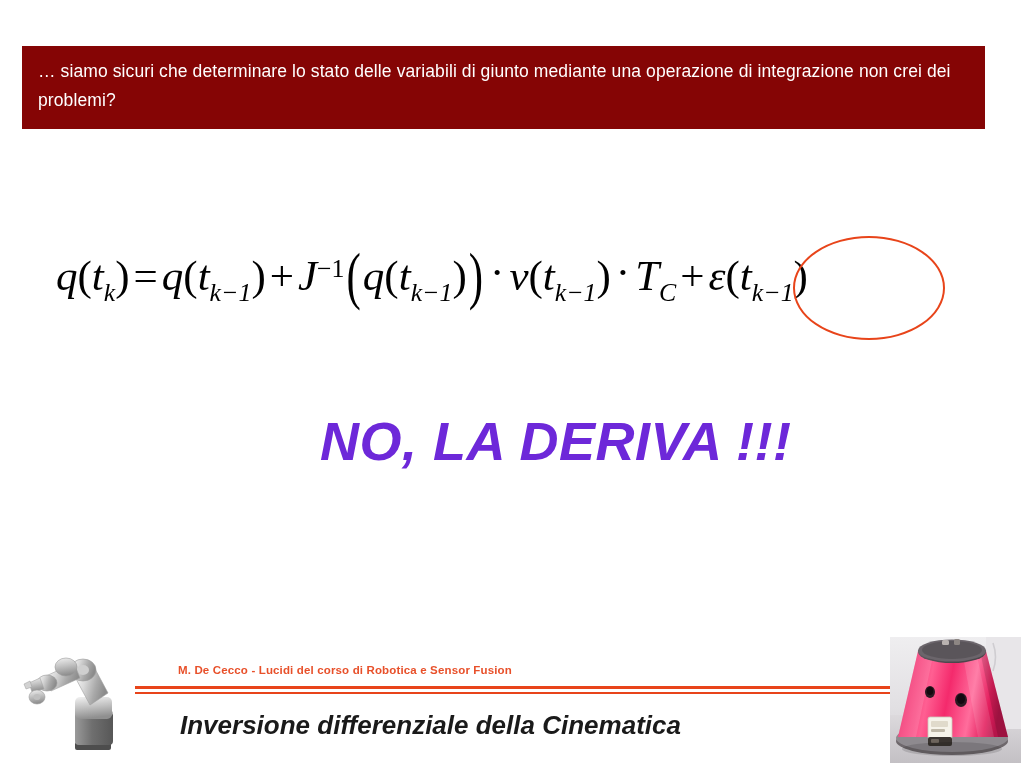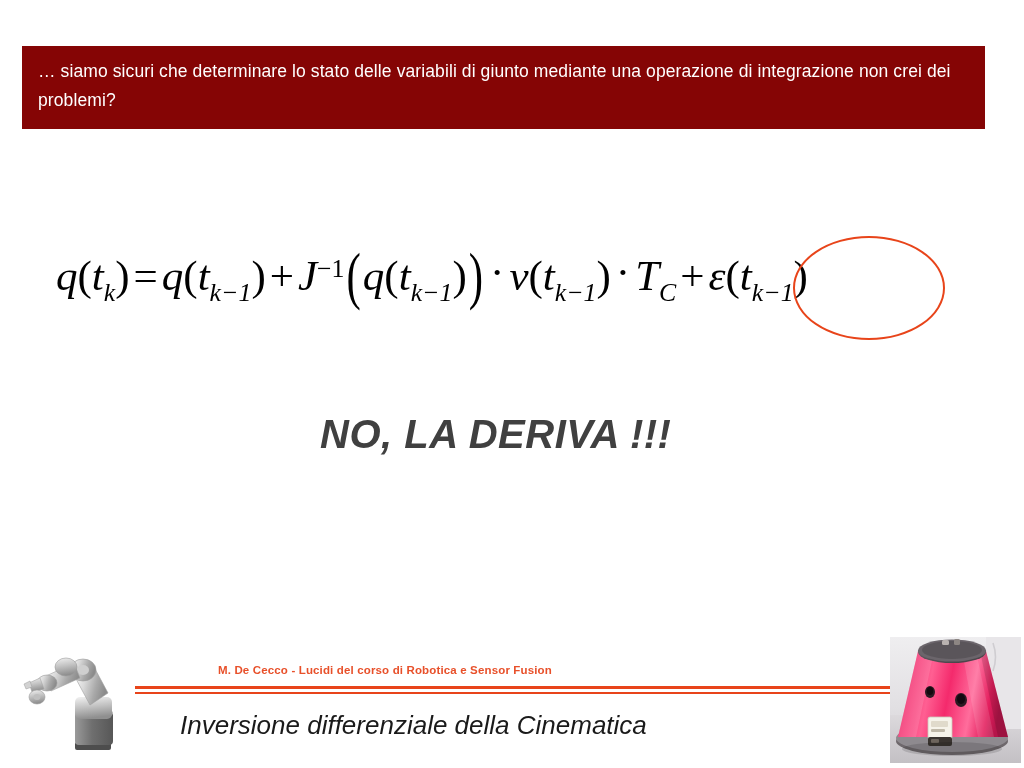--- a/index.html
+++ b/index.html
@@ -96,41 +96,40 @@
     box-sizing: border-box;
     pointer-events: none;
   }
 
   
   #deriva-callout {
     position: absolute;
     left: 320px;
     top: 412px;
     font-family: "Liberation Sans", sans-serif;
-    font-size: 40px;
+    font-size: 54px;
     font-weight: bold;
     font-style: italic;
-    color: #404040;
+    color: #6d28d9;
     letter-spacing: 0.5px;
     white-space: nowrap;
     line-height: 1.1;
   }
 
   
   #footer-credit {
     position: absolute;
     left: 178px;
     top: 664px;
     font-family: "Liberation Sans", sans-serif;
     font-size: 11.5px;
     font-weight: bold;
     color: #E8502A;
     white-space: nowrap;
     letter-spacing: 0.15px;
-    margin-left: 40px;
   }
   #footer-rule {
     position: absolute;
     left: 135px;
     top: 686px;
     width: 755px;
     height: 9px;
   }
   #footer-rule .bar {
     position: absolute;
@@ -142,21 +141,21 @@
   #footer-rule .bar.top { top: 0; }
   #footer-rule .bar.bottom { top: 6px; height: 2px; }
 
   #footer-title {
     position: absolute;
     left: 180px;
     top: 710px;
     font-family: "Liberation Sans", sans-serif;
     font-size: 26px;
     font-style: italic;
-    font-weight: 400;
+    font-weight: 700;
     color: #1a1a1a;
     white-space: nowrap;
   }
 
   
   #robot-arm-image {
     position: absolute;
     left: 22px;
     top: 645px;
     width: 106px;

